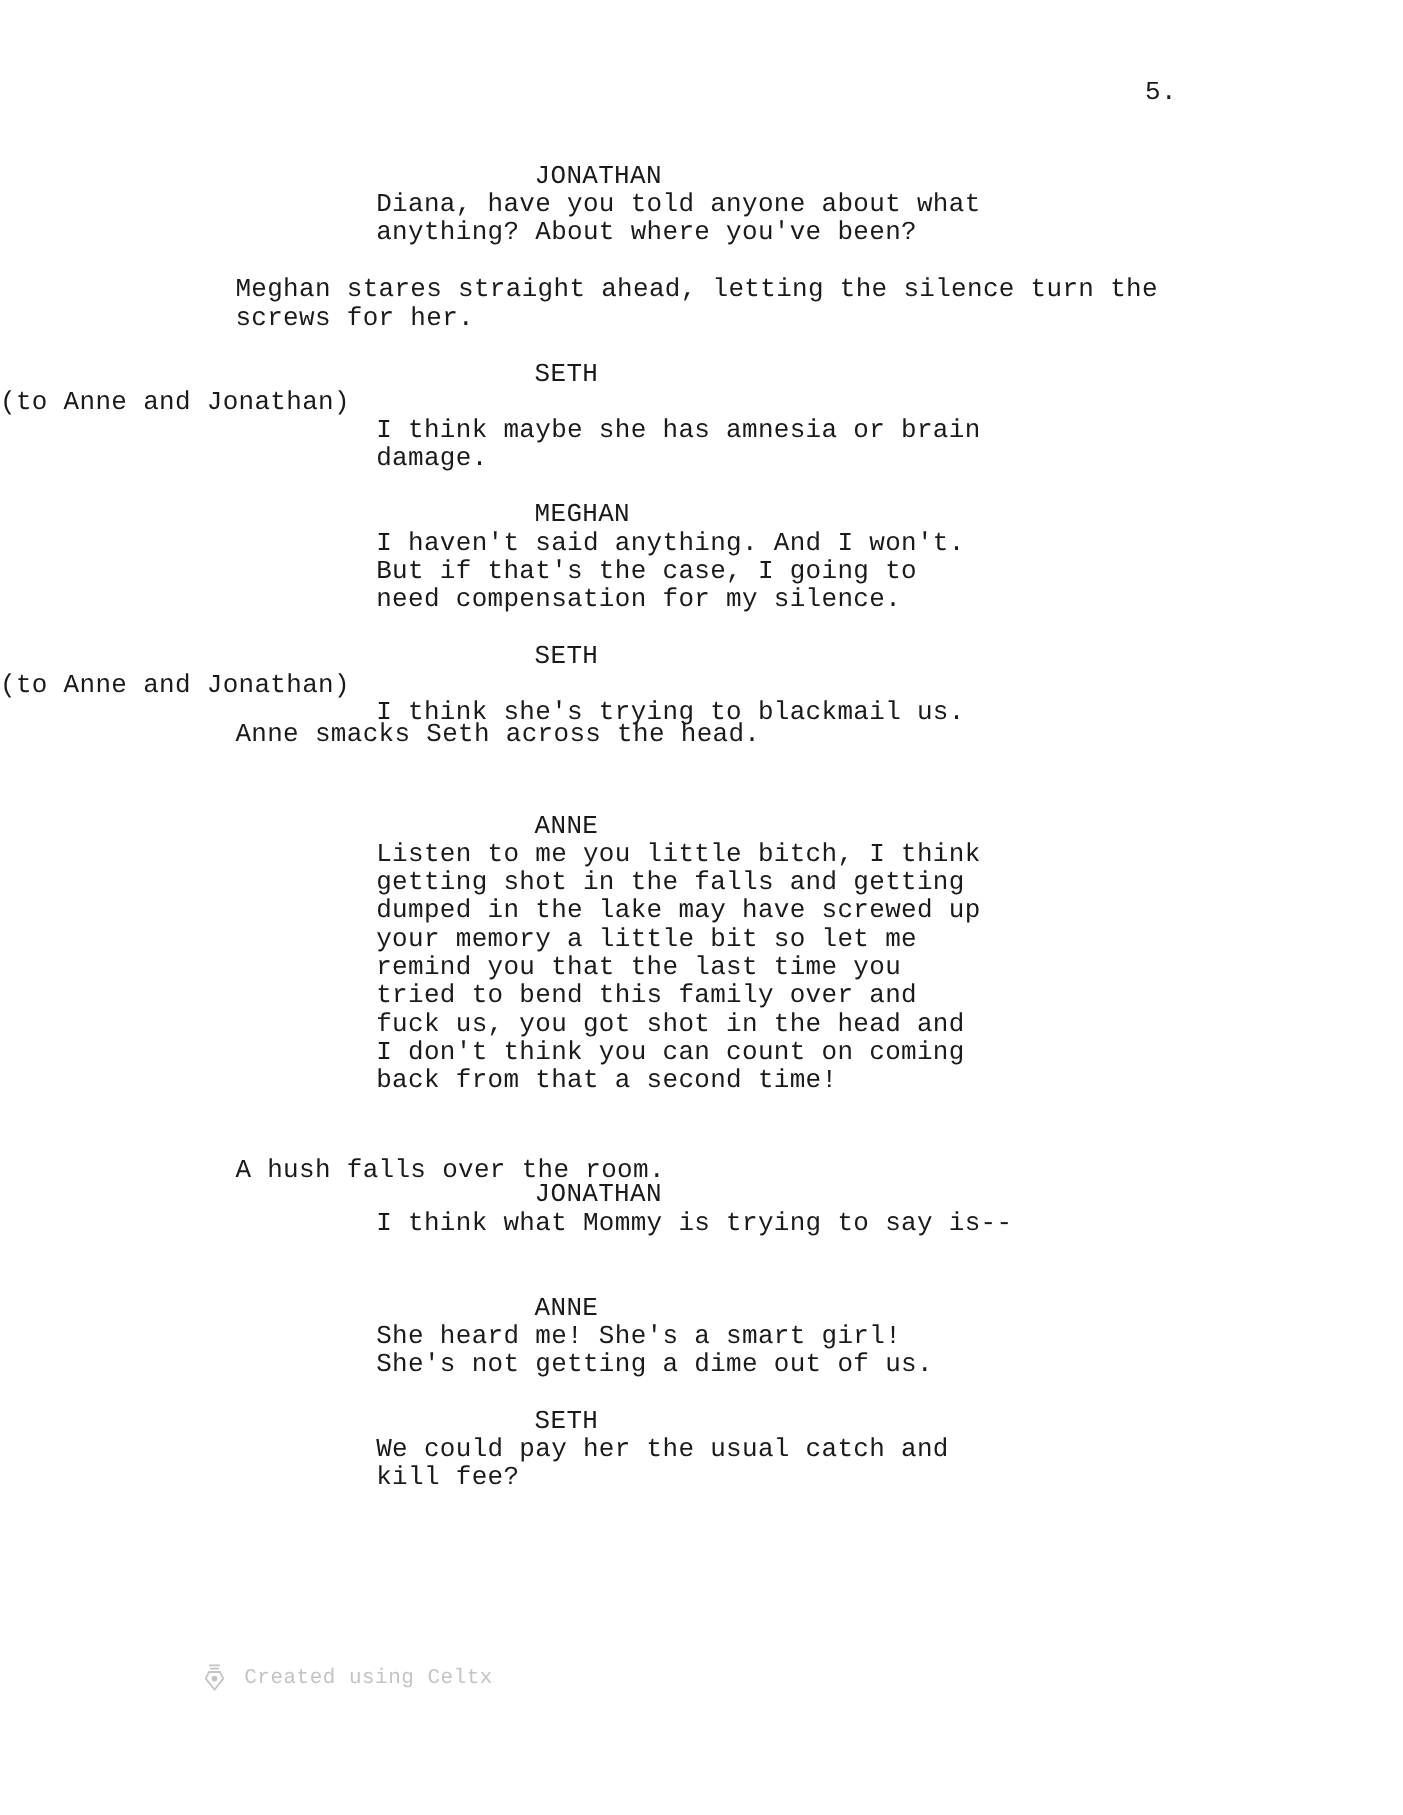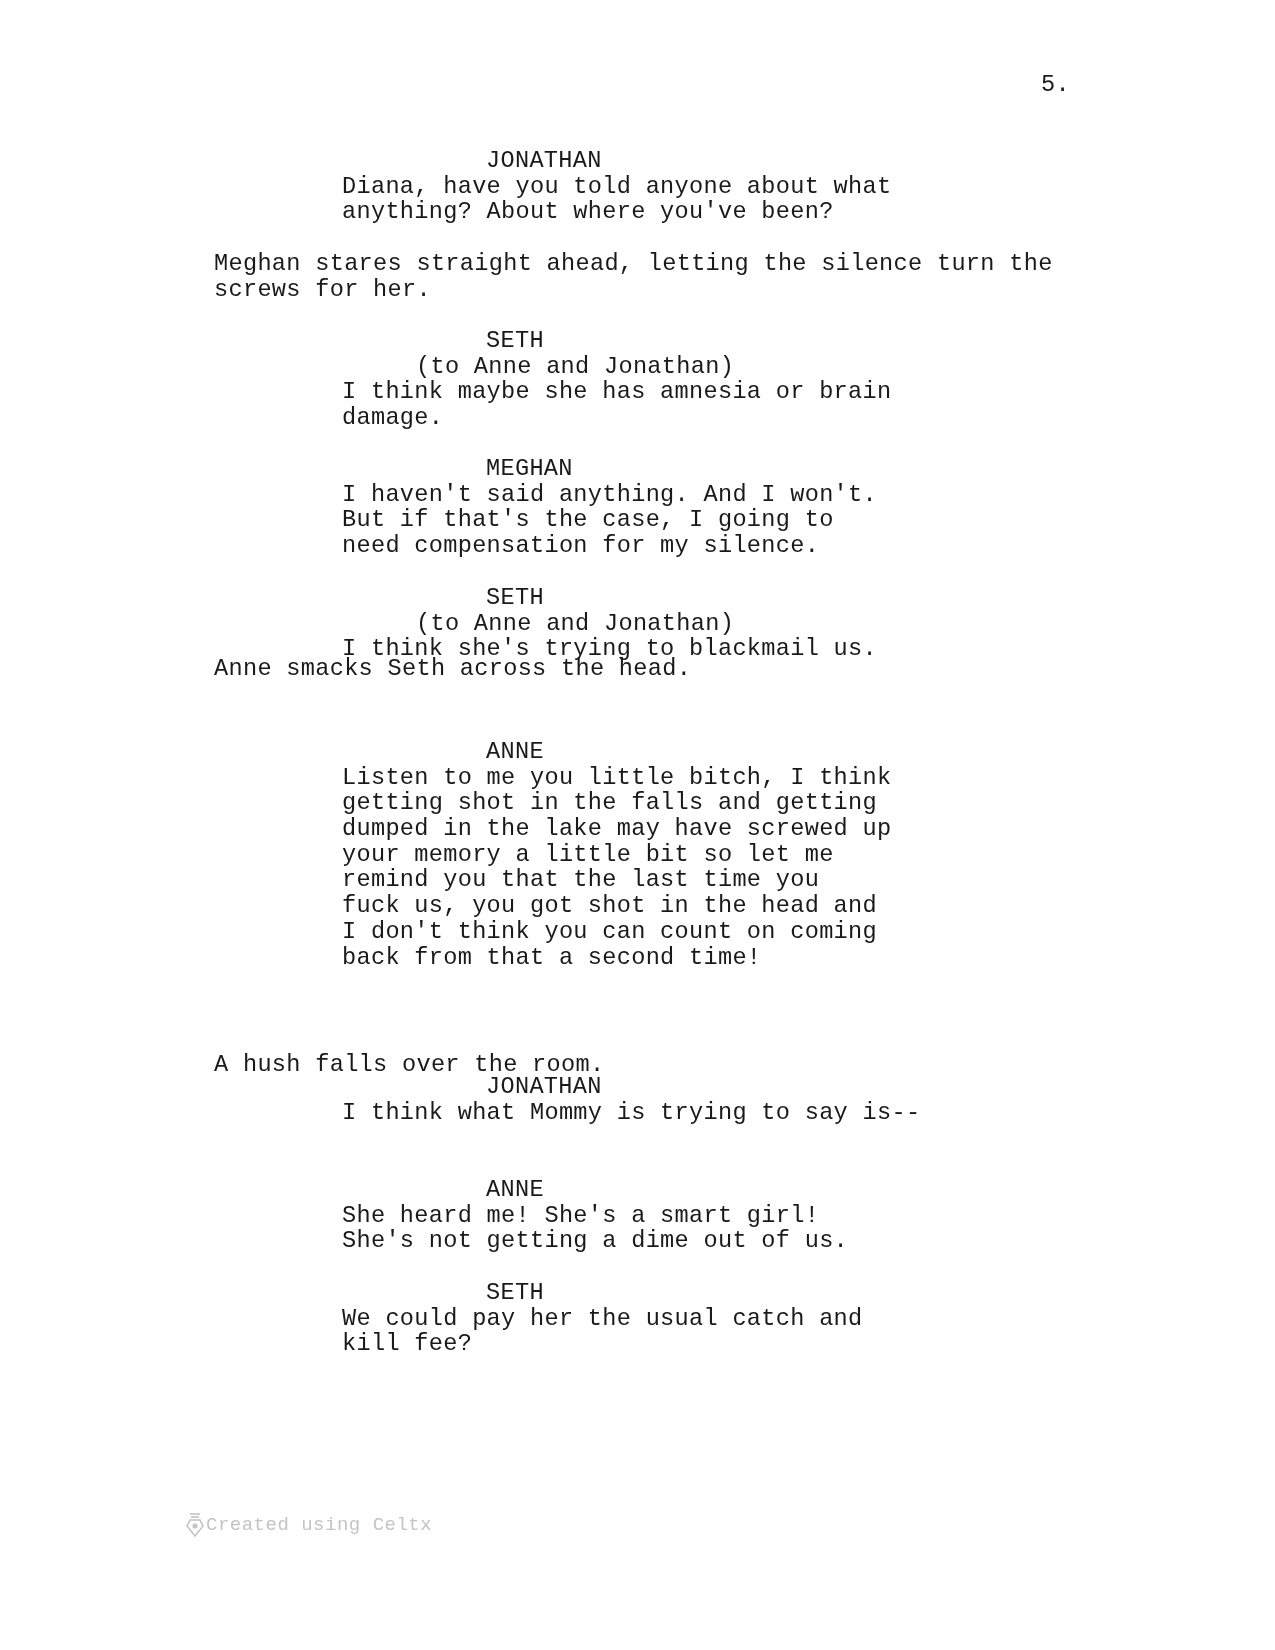--- a/index.html
+++ b/index.html
@@ -30,36 +30,36 @@
       letter-spacing: 0.3px;
     }
     .page-number { left: 1041px; top: 72px; }
     .block {
       position: absolute;
       left: 0;
       width: 1063px;
     }
     .character-row { padding-left: 486px; }
     .dialogue-row { padding-left: 342px; }
-    .paren-row { padding-left: 416px; }
+    .paren-row { }
     .action-row { padding-left: 214px; }
     .row {
       font-size: 23.6px;
       line-height: 25.7px;
       white-space: pre;
       letter-spacing: 0.3px;
       height: 25.7px;
     }
     .footer {
       position: absolute;
       left: 184px;
       top: 1512px;
       display: flex;
       align-items: center;
-      gap: 0;
+      gap: 16px;
       color: #c4c4c4;
       font-size: 19px;
       letter-spacing: 0.5px;
     }
     .footer-icon {
       width: 22px;
       height: 26px;
       display: inline-block;
     }
   </style>
@@ -105,20 +105,21 @@
     <div class="row action-row">Anne smacks Seth across the head.</div>
   </div>
 
   <div class="block" style="top:739px;">
     <div class="row character-row">ANNE</div>
     <div class="row dialogue-row">Listen to me you little bitch, I think</div>
     <div class="row dialogue-row">getting shot in the falls and getting</div>
     <div class="row dialogue-row">dumped in the lake may have screwed up</div>
     <div class="row dialogue-row">your memory a little bit so let me</div>
     <div class="row dialogue-row">remind you that the last time you</div>
+    <div class="row dialogue-row">tried to bend this family over and</div>
     <div class="row dialogue-row">fuck us, you got shot in the head and</div>
     <div class="row dialogue-row">I don't think you can count on coming</div>
     <div class="row dialogue-row">back from that a second time!</div>
   </div>
 
   <div class="block" style="top:1052px;">
     <div class="row action-row">A hush falls over the room.</div>
   </div>
 
   <div class="block" style="top:1074px;">

